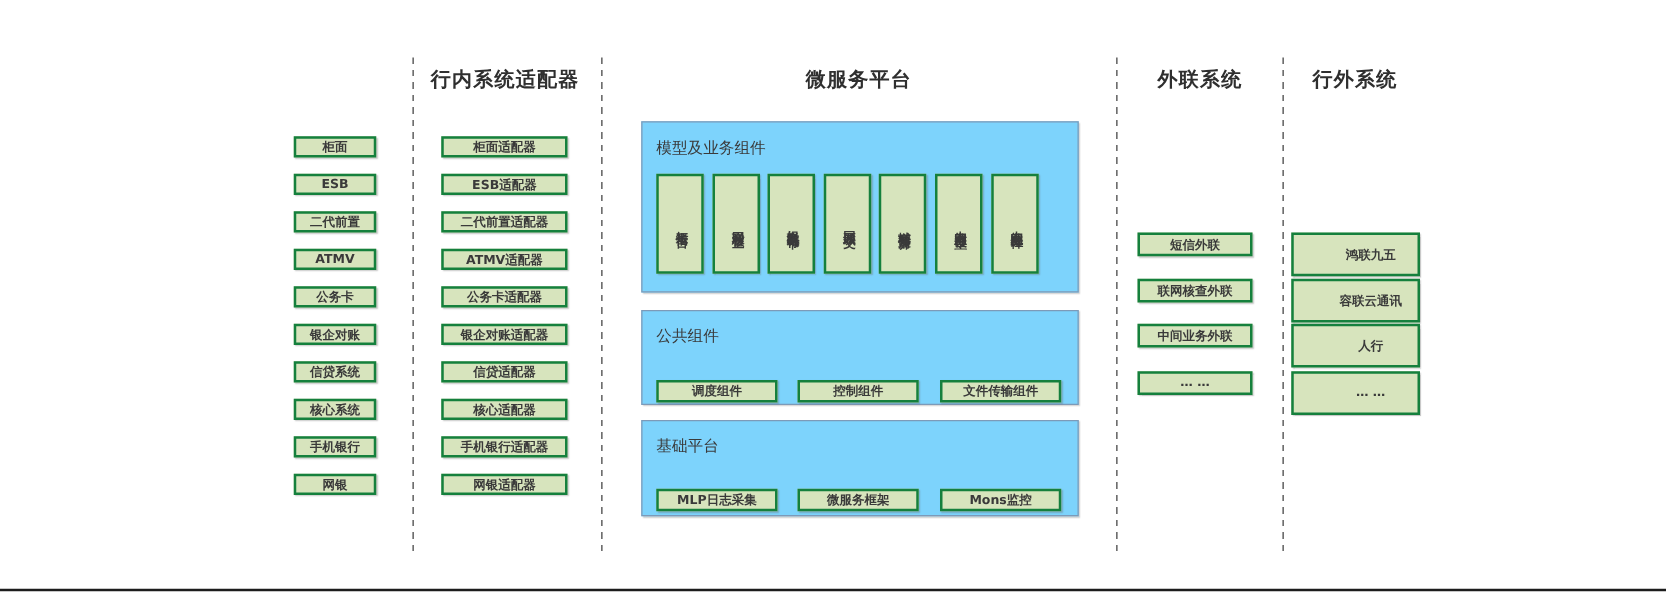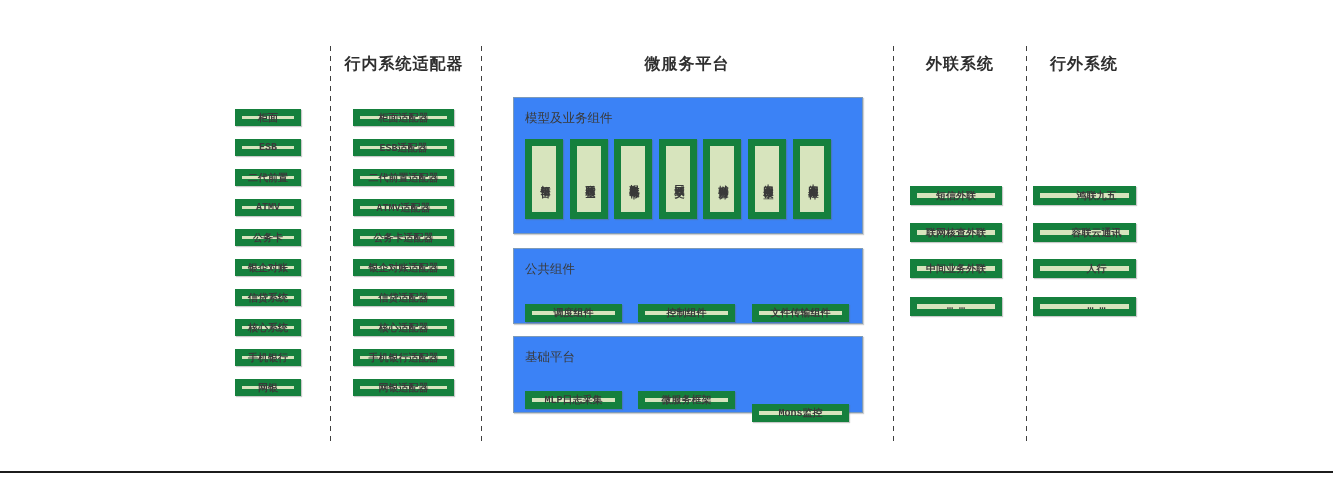--- a/index.html
+++ b/index.html
@@ -25,41 +25,40 @@
   .divider {
     position: absolute;
     top: 46px;
     width: 1px;
     height: 396px;
     background: repeating-linear-gradient(to bottom, #3f3f3f 0px, #3f3f3f 5px, transparent 5px, transparent 10px);
   }
   .box {
     position: absolute;
     background: #d7e4bd;
-    border: 7px solid #15803d;
+    border: 2px solid #15803d;
     box-shadow: 1px 1px 1px rgba(100,100,100,0.35);
     display: flex;
     align-items: center;
     justify-content: center;
     font-size: 10px;
     font-weight: bold;
     color: #3a3a3a;
     white-space: nowrap;
     box-sizing: border-box;
-    font-family: Liberation Mono, monospace;
   }
   .c1 { left: 235px; width: 66px;  height: 17px; }
   .c2 { left: 353px; width: 101px; height: 17px; }
   .c4 { left: 910px; width: 92px; height: 19px; }
-  .c5 { left: 1033px; width: 103px; height: 19px; padding-left: 24px; }
+  .c5 { left: 1033px; width: 103px; height: 35px; padding-left: 24px; }
   .panel {
     position: absolute;
     left: 513px;
     width: 350px;
-    background: #3b82f6;
+    background: #7dd3fc;
     border: 1px solid #7d9ab8;
     box-shadow: 1px 1px 1px rgba(100,100,100,0.3);
     box-sizing: border-box;
   }
   .plabel {
     position: absolute;
     left: 11px;
     top: 12px;
     font-size: 12.5px;
     color: #3a3a3a;
@@ -137,21 +136,21 @@
     <div class="plabel">公共组件</div>
     <div class="box pbox" style="left:11px;top:39px">调度组件</div>
     <div class="box pbox" style="left:124px;top:39px">控制组件</div>
     <div class="box pbox" style="left:238px;top:39px">文件传输组件</div>
   </div>
 
   <div class="panel" style="top:336px;height:77px">
     <div class="plabel">基础平台</div>
     <div class="box pbox" style="left:11px;top:38px">MLP日志采集</div>
     <div class="box pbox" style="left:124px;top:38px">微服务框架</div>
-    <div class="box pbox" style="left:238px;top:51px">Mons监控</div>
+    <div class="box pbox" style="left:238px;top:38px">Mons监控</div>
   </div>
 
   <div class="box c4" style="top:186px">短信外联</div>
   <div class="box c4" style="top:223px">联网核查外联</div>
   <div class="box c4" style="top:259px">中间业务外联</div>
   <div class="box c4" style="top:297px">… …</div>
 
   <div class="box c5" style="top:186px">鸿联九五</div>
   <div class="box c5" style="top:223px">容联云通讯</div>
   <div class="box c5" style="top:259px">人行</div>

